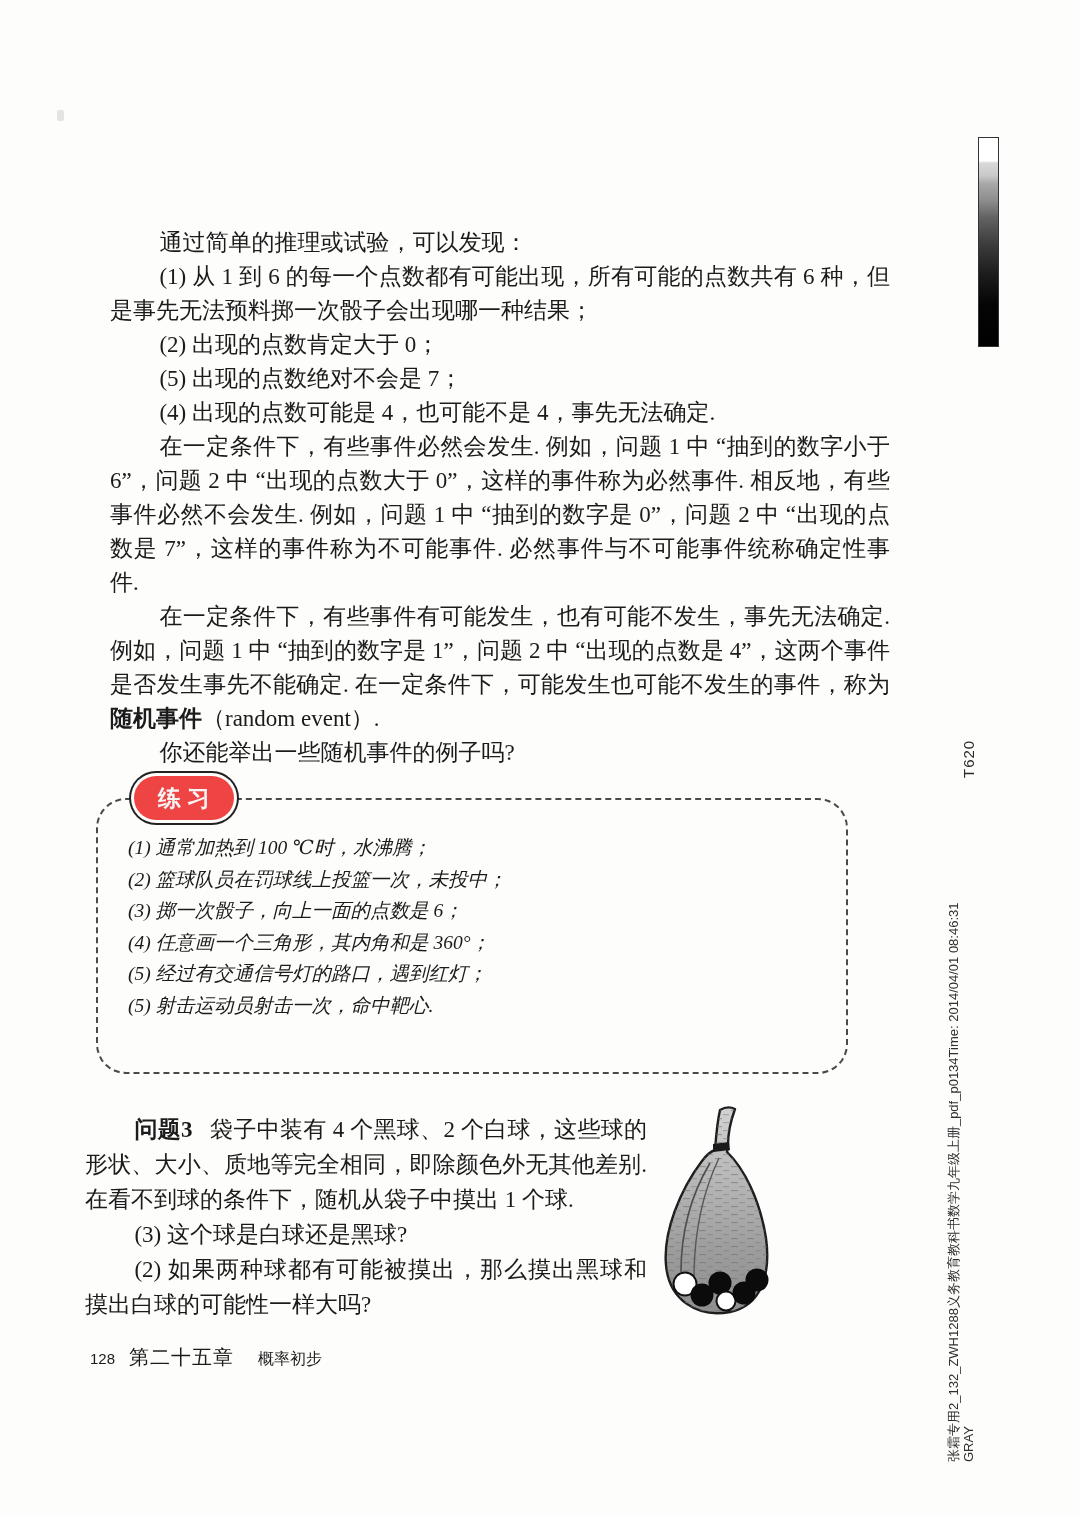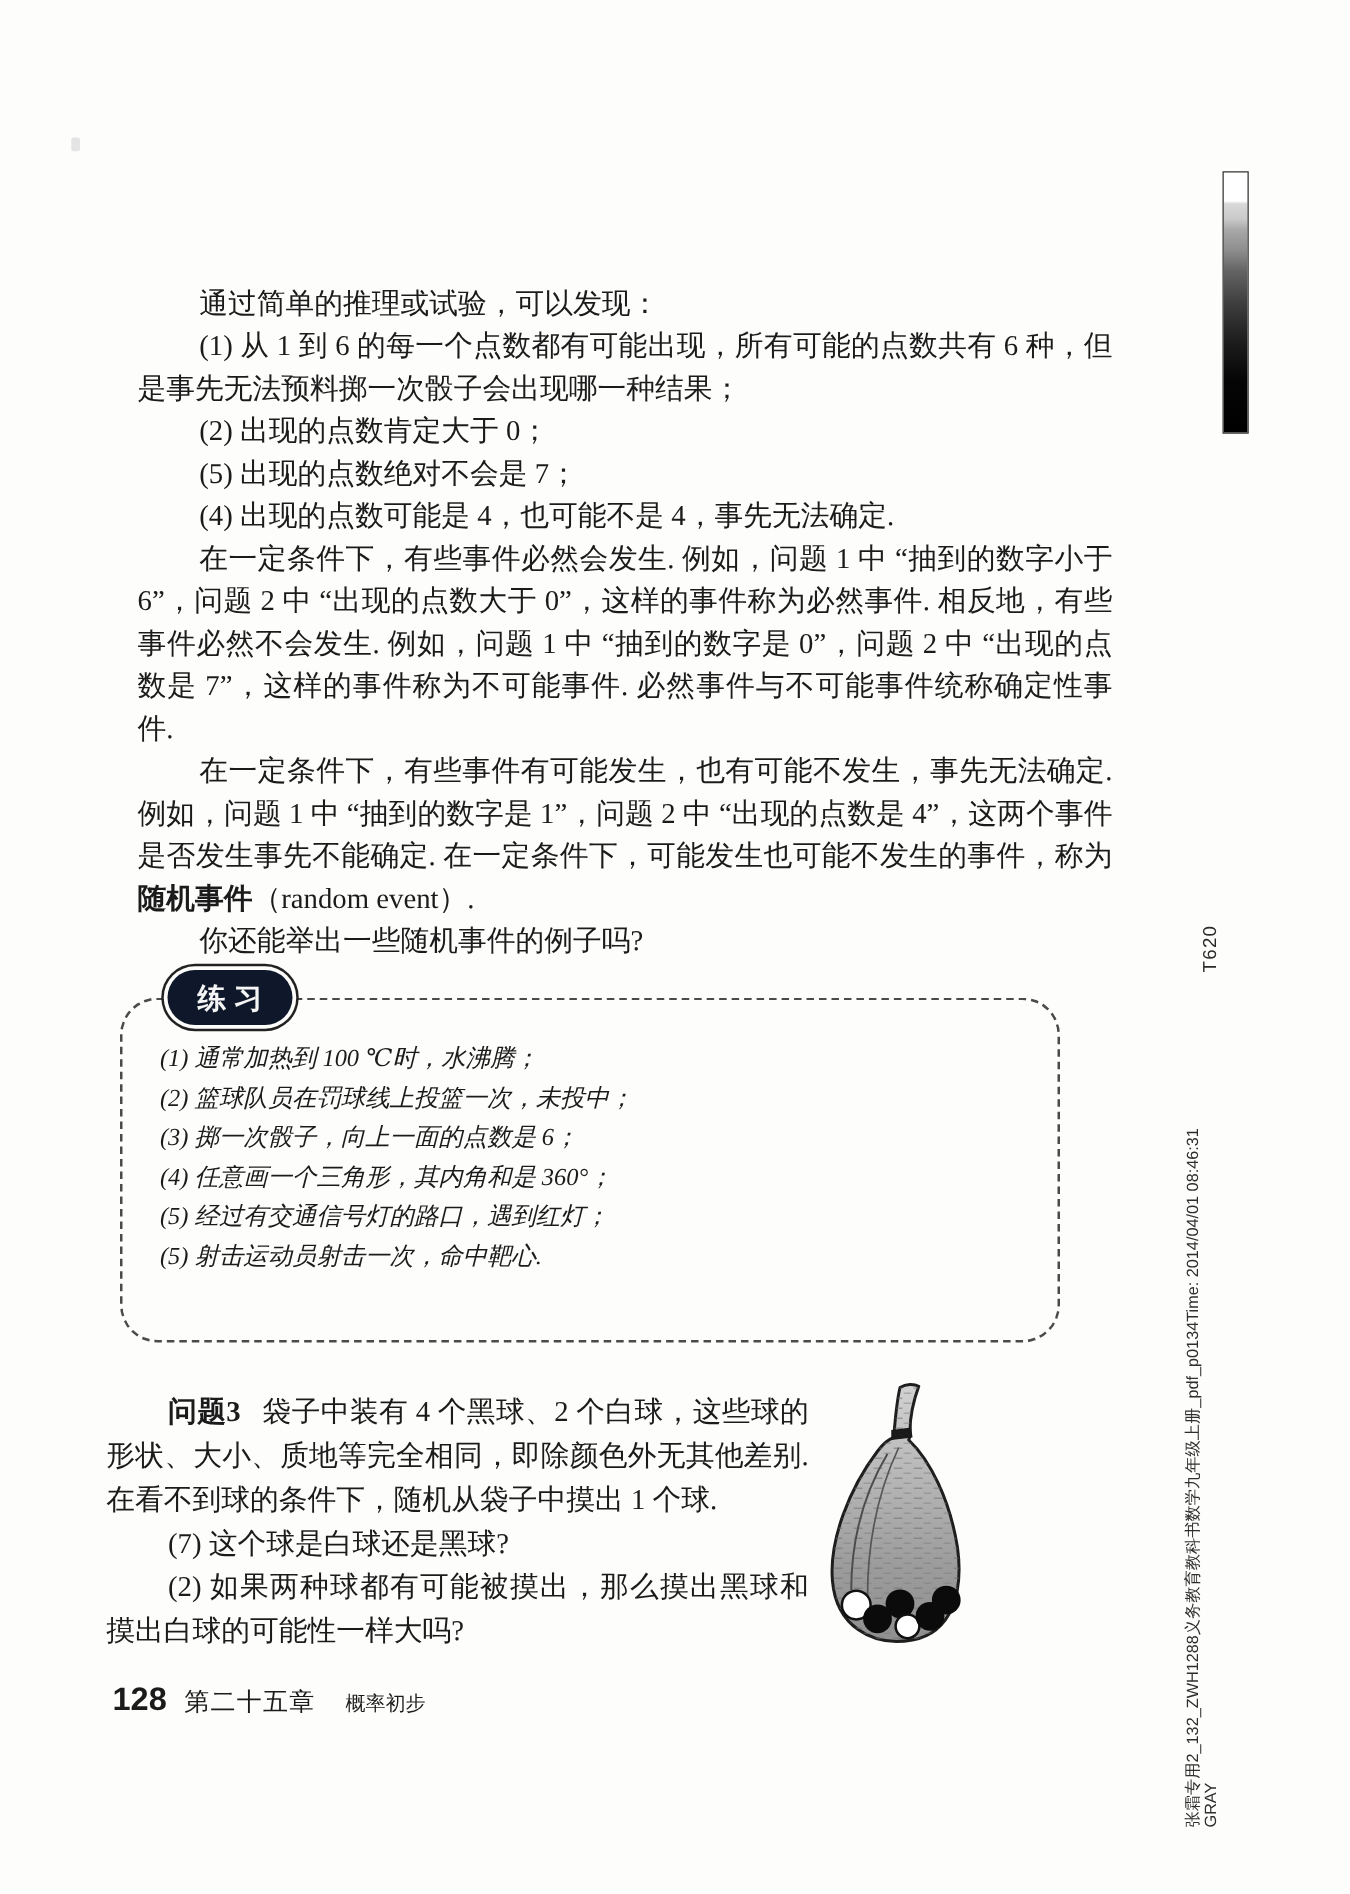--- a/index.html
+++ b/index.html
@@ -15,21 +15,21 @@
   }
   .main-text p{margin:0;text-indent:2.15em;}
   .term-bold{font-weight:bold;}
   
   .practice-box{
     position:absolute;left:96px;top:798px;width:748px;height:272px;
     border:2px dashed #4a4a4a;border-radius:30px;background:transparent;
   }
   .practice-badge{
     position:absolute;left:36px;top:-24px;width:100px;height:44px;
-    background:#0f172a;border-radius:24px;color:#f5f5f5;
+    background:#ef4444;border-radius:24px;color:#f5f5f5;
     display:flex;align-items:center;justify-content:center;
     font-size:23px;font-weight:bold;letter-spacing:6px;
     box-shadow:0 0 0 3px #fdfdfc,0 0 0 5px #222;
     text-indent:6px;
   }
   .practice-content{
     padding:32px 34px 0 30px;
     font-size:19.5px;line-height:31.5px;font-style:italic;
     font-family:"Liberation Serif","DejaVu Serif",serif;
   }
@@ -41,21 +41,21 @@
   }
   .problem3 p{margin:0;}
   .problem3 .p-indent{text-indent:2.15em;}
   .problem3 .label{font-weight:bold;margin-right:.75em;}
   
   .bag-illustration{position:absolute;left:650px;top:1100px;width:160px;height:235px;}
   
   .footer{
     position:absolute;left:90px;top:1344px;display:flex;align-items:baseline;gap:14px;
   }
-  .footer .page-num{font-family:"Liberation Sans","DejaVu Sans",sans-serif;font-size:26px;font-weight:bold;}
+  .footer .page-num{font-family:"Liberation Sans","DejaVu Sans",sans-serif;font-size:15px;}
   .footer .chapter{font-size:20px;letter-spacing:1px;}
   .footer .chapter-title{font-size:16px;margin-left:10px;}
   
   .gray-bar{
     position:absolute;left:978px;top:137px;width:19px;height:208px;
     border:1px solid #333;
     background:linear-gradient(to bottom,
       #ffffff 0%, #ffffff 11%,
       #d9d9d9 12%, #c9c9c9 18%,
       #a8a8a8 22%, #8d8d8d 30%,
@@ -102,21 +102,21 @@
     <p>(2) 篮球队员在罚球线上投篮一次，未投中；</p>
     <p>(3) 掷一次骰子，向上一面的点数是 6；</p>
     <p>(4) 任意画一个三角形，其内角和是 360°；</p>
     <p>(5) 经过有交通信号灯的路口，遇到红灯；</p>
     <p>(5) 射击运动员射击一次，命中靶心.</p>
   </div>
 </div>
 
 <div class="problem3">
   <p class="p-indent"><span class="label">问题3</span><span>袋子中装有 4 个黑球、2 个白球，这些球的形状、大小、质地等完全相同，即除颜色外无其他差别. 在看不到球的条件下，随机从袋子中摸出 1 个球.</span></p>
-  <p class="p-indent">(7) 这个球是白球还是黑球?</p>
+  <p class="p-indent">(3) 这个球是白球还是黑球?</p>
   <p class="p-indent">(2) 如果两种球都有可能被摸出，那么摸出黑球和摸出白球的可能性一样大吗?</p>
 </div>
 
 <svg class="bag-illustration" viewBox="0 0 160 235" xmlns="http://www.w3.org/2000/svg">
   <defs>
     <linearGradient id="bagfill" x1="0" y1="0" x2="0" y2="1">
       <stop offset="0%" stop-color="#d2d2d2"></stop>
       <stop offset="35%" stop-color="#b7b7b7"></stop>
       <stop offset="70%" stop-color="#9c9c9c"></stop>
       <stop offset="100%" stop-color="#8f8f8f"></stop>

